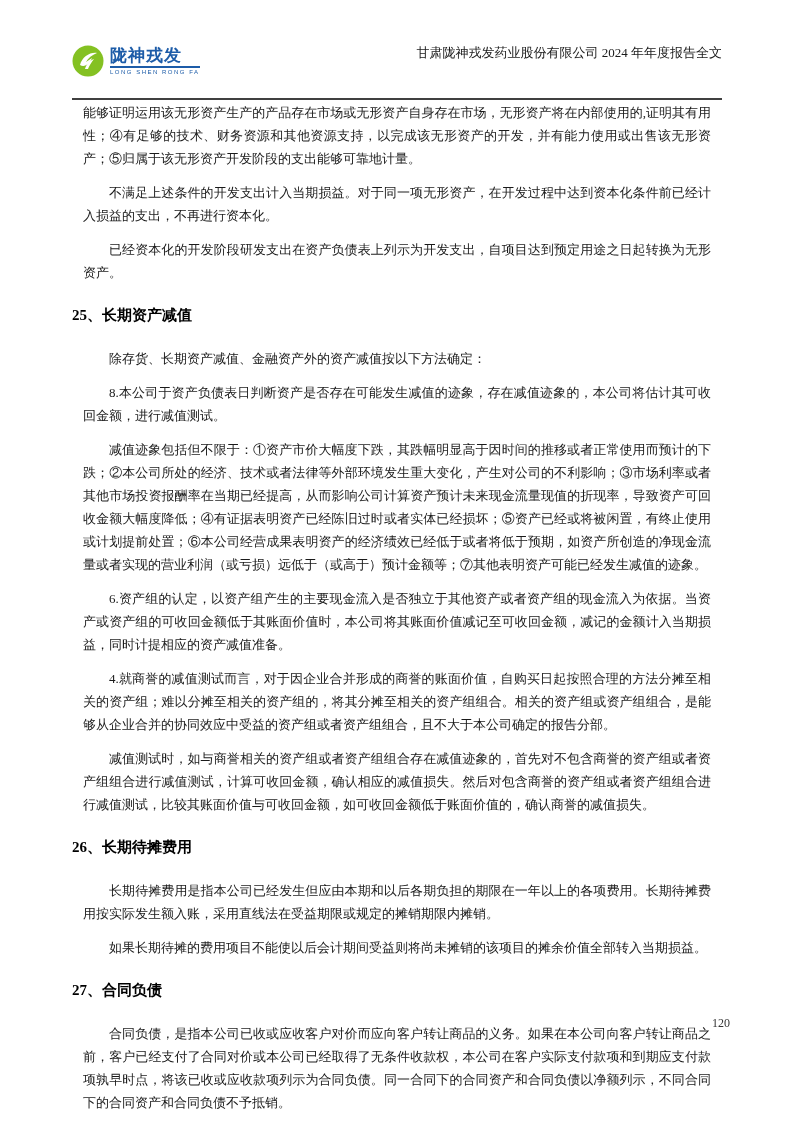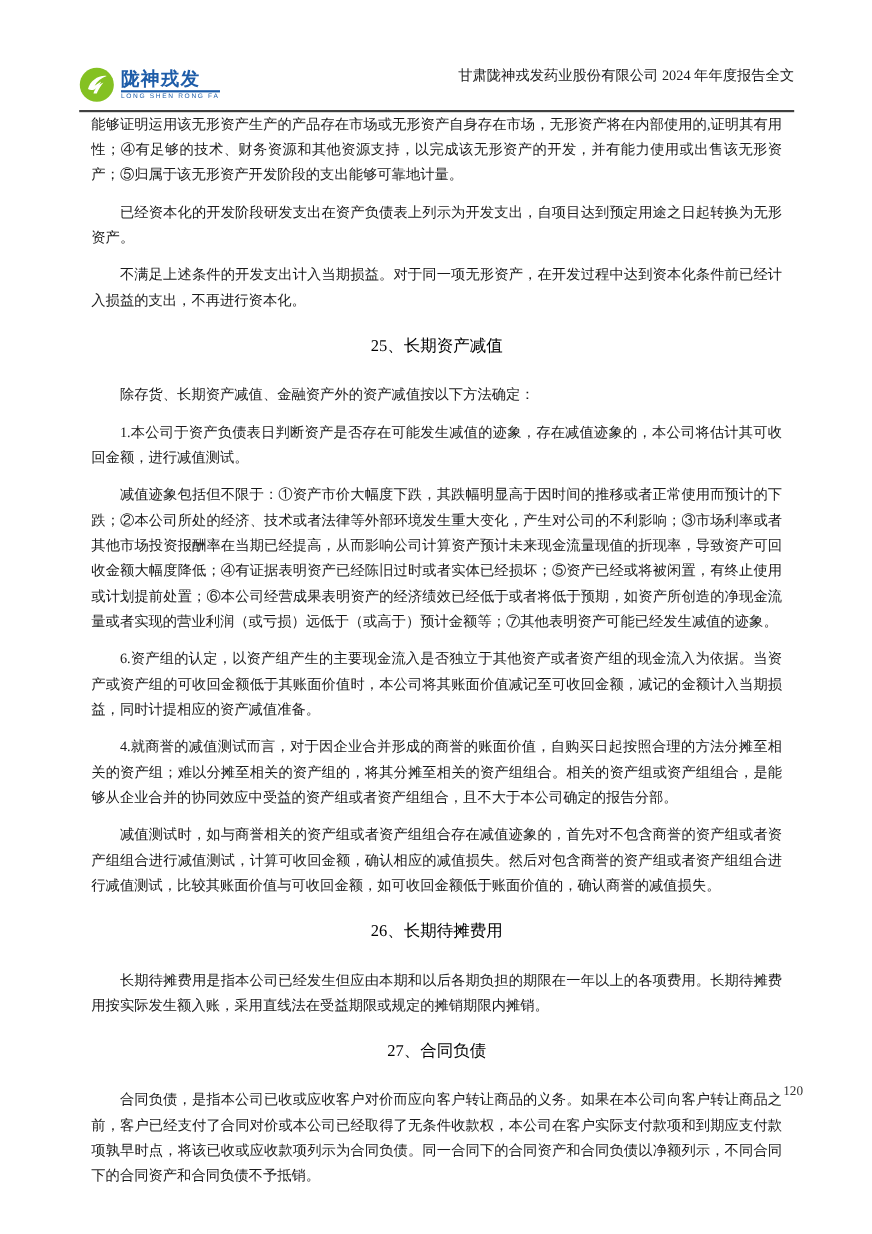--- a/index.html
+++ b/index.html
@@ -5,26 +5,26 @@
   * { margin: 0; padding: 0; box-sizing: border-box; }
   html, body { background: #ffffff; }
   body {
     width: 793px; height: 1122px;
     position: relative;
     font-family: "Liberation Serif", "DejaVu Serif", serif;
     overflow: hidden;
   }
   .page-header {
     position: absolute;
-    left: 72px; top: 60px;
+    left: 72px; top: 44px;
     width: 650px;
     display: flex;
     align-items: center;
     justify-content: space-between;
-    padding-bottom: 6px;
+    padding-bottom: 20px;
     border-bottom: 2px solid #404040;
   }
   .logo { display: flex; align-items: center; gap: 6px; }
   .logo-mark { width: 32px; height: 32px; flex: 0 0 auto; }
   .logo-text { display: flex; flex-direction: column; line-height: 1; }
   .logo-cn {
     font-size: 17px; font-weight: bold; letter-spacing: 1px;
     font-family: "Liberation Sans", "DejaVu Sans", sans-serif;
   }
   .logo-rule { height: 2px; margin: 2px 0 1px 0; }
@@ -46,29 +46,29 @@
     width: 650px;
     font-size: 13px;
     line-height: 23px;
     color: #1a1a1a;
     text-align: justify;
   }
   .doc-body p { margin: 11px; }
   .doc-body p.indent { text-indent: 2em; }
   .doc-body h2 {
     font-size: 15px;
-    font-weight: normal;
+    font-weight: bold;
     color: #000;
     margin: 21px 0 22px 0;
-    text-align: center;
+    text-align: left;
     line-height: 20px;
   }
   .page-footer {
     position: absolute;
-    right: 63px; top: 984px;
+    right: 63px; top: 1016px;
     font-size: 12px; color: #333;
   }
 </style>
 </head>
 <body>
 
 <div class="page-header">
   <div class="logo">
     <span class="logo-mark">
       <svg width="32" height="32" viewBox="0 0 32 32">
@@ -81,28 +81,29 @@
       <span class="logo-cn" style="color: rgb(29, 92, 168);">陇神戎发</span>
       <span class="logo-rule" style="background: rgb(29, 92, 168);"></span>
       <span class="logo-en" style="color: rgb(29, 92, 168);">LONG SHEN RONG FA</span>
     </span>
   </div>
   <div class="header-title">甘肃陇神戎发药业股份有限公司 2024 年年度报告全文</div>
 </div>
 
 <div class="doc-body">
     <p>能够证明运用该无形资产生产的产品存在市场或无形资产自身存在市场，无形资产将在内部使用的,证明其有用性；④有足够的技术、财务资源和其他资源支持，以完成该无形资产的开发，并有能力使用或出售该无形资产；⑤归属于该无形资产开发阶段的支出能够可靠地计量。</p>
+    <p class="indent">不满足上述条件的开发支出计入当期损益。对于同一项无形资产，在开发过程中达到资本化条件前已经计入损益的支出，不再进行资本化。</p>
     <p class="indent">已经资本化的开发阶段研发支出在资产负债表上列示为开发支出，自项目达到预定用途之日起转换为无形资产。</p>
-    <p class="indent">不满足上述条件的开发支出计入当期损益。对于同一项无形资产，在开发过程中达到资本化条件前已经计入损益的支出，不再进行资本化。</p>
     <h2>25、长期资产减值</h2>
     <p class="indent">除存货、长期资产减值、金融资产外的资产减值按以下方法确定：</p>
-    <p class="indent">1.本公司于资产负债表日判断资产是否存在可能发生减值的迹象，存在减值迹象的，本公司将估计其可收回金额，进行减值测试。</p>
+    <p class="indent">8.本公司于资产负债表日判断资产是否存在可能发生减值的迹象，存在减值迹象的，本公司将估计其可收回金额，进行减值测试。</p>
     <p class="indent">减值迹象包括但不限于：①资产市价大幅度下跌，其跌幅明显高于因时间的推移或者正常使用而预计的下跌；②本公司所处的经济、技术或者法律等外部环境发生重大变化，产生对公司的不利影响；③市场利率或者其他市场投资报酬率在当期已经提高，从而影响公司计算资产预计未来现金流量现值的折现率，导致资产可回收金额大幅度降低；④有证据表明资产已经陈旧过时或者实体已经损坏；⑤资产已经或将被闲置，有终止使用或计划提前处置；⑥本公司经营成果表明资产的经济绩效已经低于或者将低于预期，如资产所创造的净现金流量或者实现的营业利润（或亏损）远低于（或高于）预计金额等；⑦其他表明资产可能已经发生减值的迹象。</p>
     <p class="indent">6.资产组的认定，以资产组产生的主要现金流入是否独立于其他资产或者资产组的现金流入为依据。当资产或资产组的可收回金额低于其账面价值时，本公司将其账面价值减记至可收回金额，减记的金额计入当期损益，同时计提相应的资产减值准备。</p>
     <p class="indent">4.就商誉的减值测试而言，对于因企业合并形成的商誉的账面价值，自购买日起按照合理的方法分摊至相关的资产组；难以分摊至相关的资产组的，将其分摊至相关的资产组组合。相关的资产组或资产组组合，是能够从企业合并的协同效应中受益的资产组或者资产组组合，且不大于本公司确定的报告分部。</p>
     <p class="indent">减值测试时，如与商誉相关的资产组或者资产组组合存在减值迹象的，首先对不包含商誉的资产组或者资产组组合进行减值测试，计算可收回金额，确认相应的减值损失。然后对包含商誉的资产组或者资产组组合进行减值测试，比较其账面价值与可收回金额，如可收回金额低于账面价值的，确认商誉的减值损失。</p>
     <h2>26、长期待摊费用</h2>
     <p class="indent">长期待摊费用是指本公司已经发生但应由本期和以后各期负担的期限在一年以上的各项费用。长期待摊费用按实际发生额入账，采用直线法在受益期限或规定的摊销期限内摊销。</p>
+    <p class="indent">如果长期待摊的费用项目不能使以后会计期间受益则将尚未摊销的该项目的摊余价值全部转入当期损益。</p>
     <h2>27、合同负债</h2>
     <p class="indent">合同负债，是指本公司已收或应收客户对价而应向客户转让商品的义务。如果在本公司向客户转让商品之前，客户已经支付了合同对价或本公司已经取得了无条件收款权，本公司在客户实际支付款项和到期应支付款项孰早时点，将该已收或应收款项列示为合同负债。同一合同下的合同资产和合同负债以净额列示，不同合同下的合同资产和合同负债不予抵销。</p>
   </div>
 
 <div class="page-footer">120</div>
 
 </body></html>

